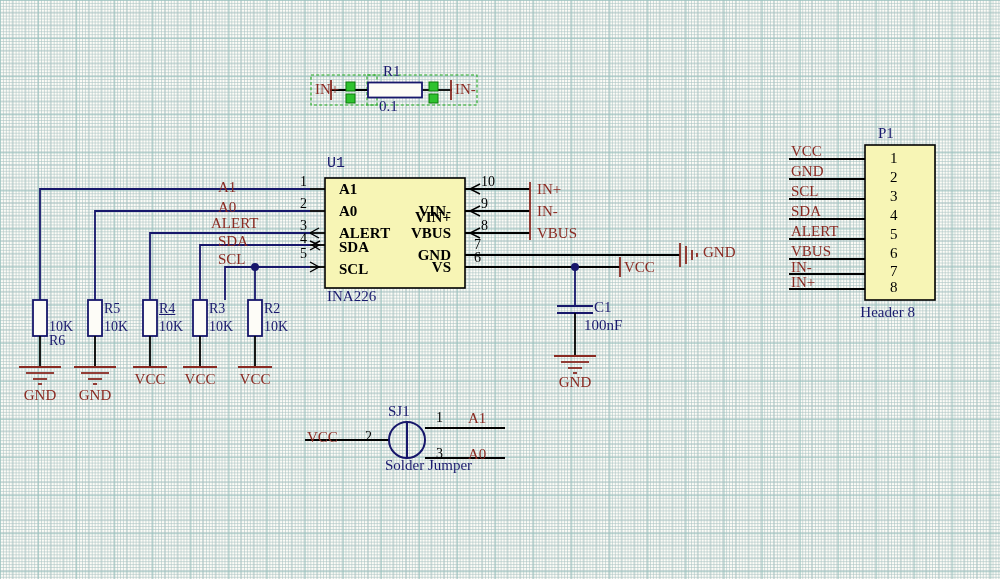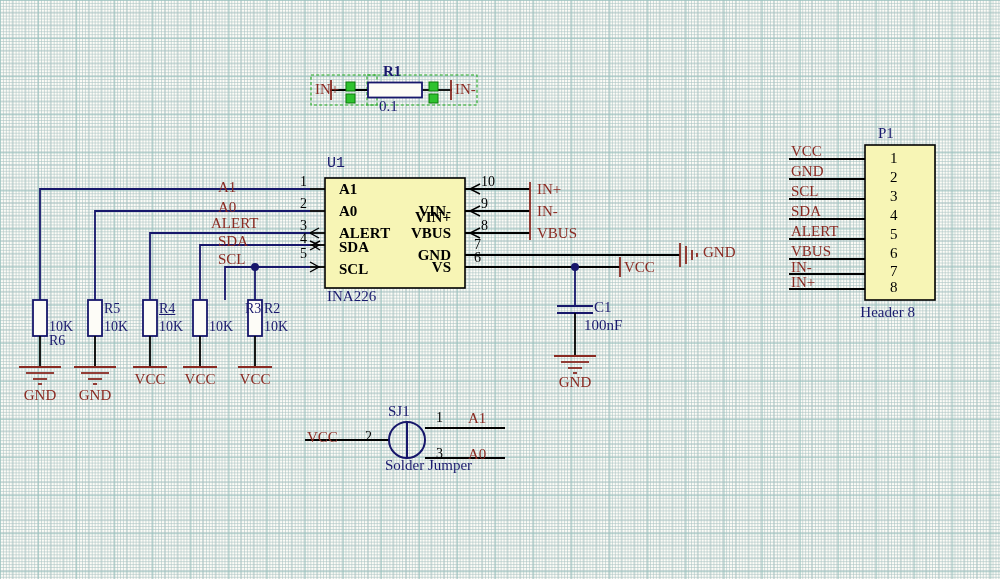--- a/index.html
+++ b/index.html
@@ -170,21 +170,21 @@
     <line class="w" x1="789" y1="179" x2="865" y2="179"></line>
     <line class="w" x1="789" y1="199" x2="865" y2="199"></line>
     <line class="w" x1="789" y1="219" x2="865" y2="219"></line>
     <line class="w" x1="789" y1="239" x2="865" y2="239"></line>
     <line class="w" x1="789" y1="259" x2="865" y2="259"></line>
     <line class="w" x1="789" y1="274" x2="865" y2="274"></line>
     <line class="w" x1="789" y1="289" x2="865" y2="289"></line>
   </svg>
 
   <div class="lbl red f15" style="left:315px;top:82px;">IN+</div>
-  <div class="lbl blue f15" style="left:383px;top:64px;font-weight:bold;">R1</div>
+  <div class="lbl blue f15" style="left:383px;top:64px;">R1</div>
   <div class="lbl blue f15" style="left:379px;top:99px;">0.1</div>
   <div class="lbl red f15" style="left:455px;top:82px;">IN-</div>
 
   <div class="lbl blue f15" style="left:327px;top:156px;font-family:Liberation Mono, monospace;">U1</div>
   <div class="lbl blue f15" style="left:327px;top:289px;">INA226</div>
 
   <div class="lbl blk f15 b" style="left:339px;top:182px;">A1</div>
   <div class="lbl blk f15 b" style="left:339px;top:204px;">A0</div>
   <div class="lbl blk f15 b" style="left:339px;top:226px;">ALERT</div>
   <div class="lbl blk f15 b" style="left:339px;top:240px;">SDA</div>
@@ -219,21 +219,21 @@
   <div class="lbl red f15" style="left:211px;top:216px;">ALERT</div>
   <div class="lbl red f15" style="left:218px;top:234px;">SDA</div>
   <div class="lbl red f15" style="left:218px;top:252px;">SCL</div>
 
   <div class="lbl blue f14" style="left:49px;top:302px;margin-top:32px;">R6</div>
   <div class="lbl blue f14" style="left:49px;top:320px;">10K</div>
   <div class="lbl blue f14" style="left:104px;top:302px;">R5</div>
   <div class="lbl blue f14" style="left:104px;top:320px;">10K</div>
   <div class="lbl blue f14" style="left:159px;top:302px;text-decoration:underline;">R4</div>
   <div class="lbl blue f14" style="left:159px;top:320px;">10K</div>
-  <div class="lbl blue f14" style="left:209px;top:302px;margin-left:36px;">R3</div>
+  <div class="lbl blue f14" style="left:209px;top:302px;">R3</div>
   <div class="lbl blue f14" style="left:209px;top:320px;">10K</div>
   <div class="lbl blue f14" style="left:264px;top:302px;">R2</div>
   <div class="lbl blue f14" style="left:264px;top:320px;">10K</div>
 
   <div class="lbl red f15" style="left:40px;top:388px;transform:translateX(-50%);">GND</div>
   <div class="lbl red f15" style="left:95px;top:388px;transform:translateX(-50%);">GND</div>
   <div class="lbl red f15" style="left:150px;top:372px;transform:translateX(-50%);">VCC</div>
   <div class="lbl red f15" style="left:200px;top:372px;transform:translateX(-50%);">VCC</div>
   <div class="lbl red f15" style="left:255px;top:372px;transform:translateX(-50%);">VCC</div>
 

